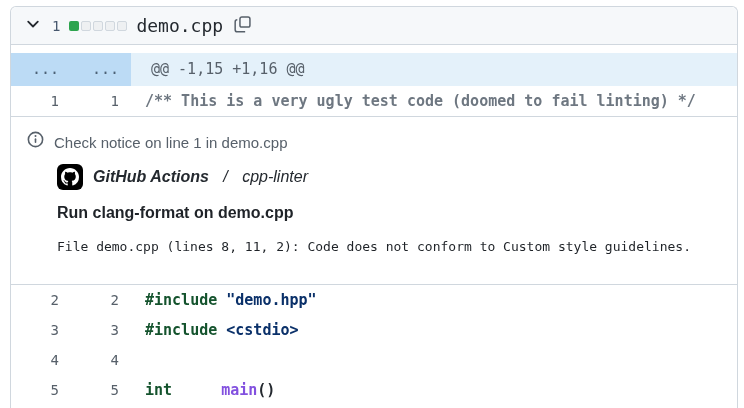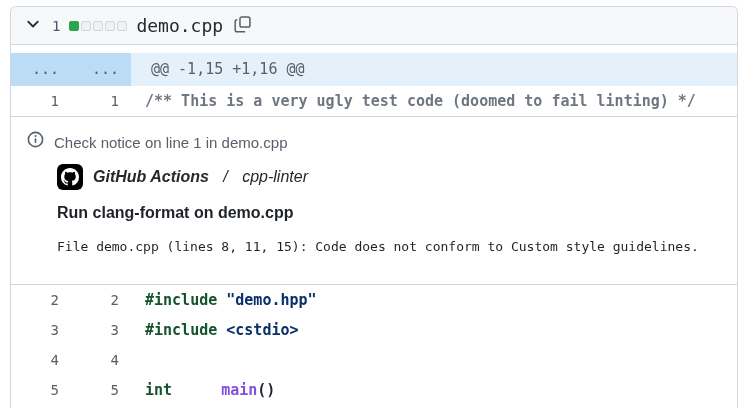--- a/index.html
+++ b/index.html
@@ -124,21 +124,21 @@
       <span class="avatar">
         <svg width="18" height="18" viewBox="0 0 16 16">
           <path fill="#ffffff" d="M8 0c4.42 0 8 3.58 8 8a8.01 8.01 0 0 1-5.45 7.59c-.4.08-.55-.17-.55-.38 0-.27.01-1.13.01-2.2 0-.75-.25-1.23-.54-1.48 1.78-.2 3.65-.88 3.65-3.95 0-.88-.31-1.59-.82-2.15.08-.2.36-1.02-.08-2.12 0 0-.67-.22-2.2.82-.64-.18-1.32-.27-2-.27-.68 0-1.36.09-2 .27-1.53-1.04-2.2-.82-2.2-.82-.44 1.1-.16 1.92-.08 2.12-.51.56-.82 1.27-.82 2.15 0 3.06 1.86 3.75 3.64 3.95-.23.2-.44.55-.51 1.07-.46.21-1.61.55-2.33-.66-.15-.24-.6-.83-1.23-.82-.67.01-.27.38.01.53.34.19.73.9.82 1.13.16.45.68 1.31 2.69.94 0 .67.01 1.3.01 1.49 0 .21-.15.46-.55.38A8.01 8.01 0 0 1 0 8c0-4.42 3.58-8 8-8Z"></path>
         </svg>
       </span>
       <span class="app-name">GitHub Actions</span>
         <span> / </span>
         <span class="check-name">cpp-linter</span>
     </div>
     <div class="ann-title">Run clang-format on demo.cpp</div>
-    <div class="ann-msg">File demo.cpp (lines 8, 11, 15): Code does not conform to Custom style guidelines.</div>
+    <div class="ann-msg">File demo.cpp (lines 8, 11, 2): Code does not conform to Custom style guidelines.</div>
   </div>
 
   <div>
       <div class="code-row">
         <div class="gutter">2</div>
         <div class="gutter">2</div>
         <div class="blob-code"><span class="tok-keyword">#include</span><span class="tok-plain"> </span><span class="tok-string">"demo.hpp"</span></div>
       </div>
       <div class="code-row">
         <div class="gutter">3</div>

